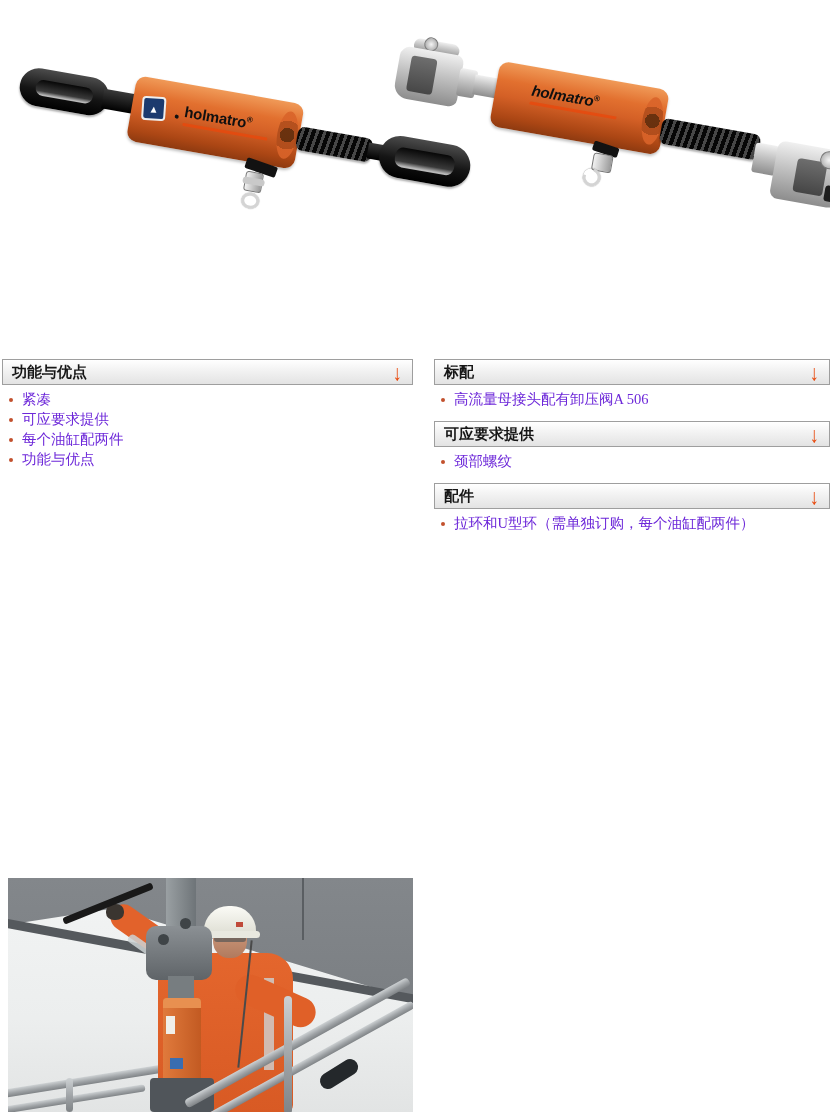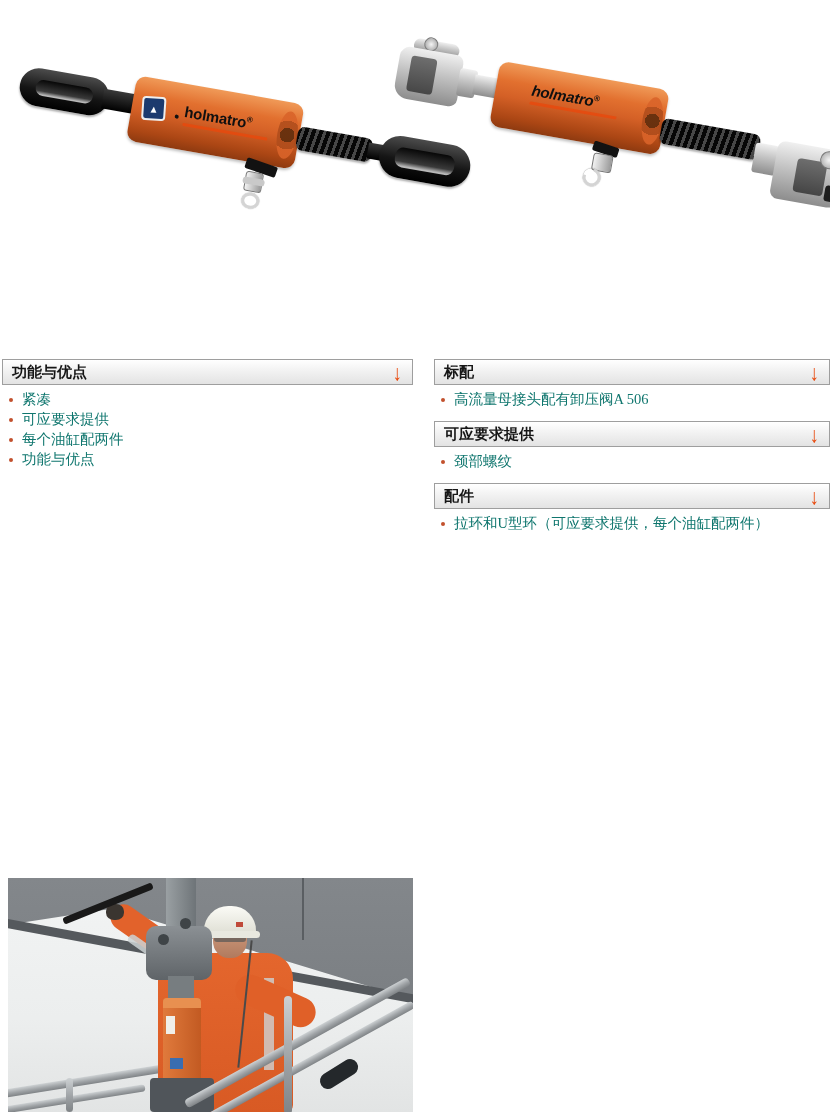--- a/index.html
+++ b/index.html
@@ -16,21 +16,21 @@
     height:26px; border:1px solid #9e9e9e;
     background:linear-gradient(180deg,#ffffff 0%,#f2f2f2 45%,#e3e3e3 100%);
     display:flex; align-items:center; justify-content:space-between;
     padding:0 10px 0 9px;
     font-size:15px; font-weight:bold; color:#161616;
   }
   .sec-arrow { color:#e8490d; font-size:19px; font-weight:bold; line-height:1; transform:scaleY(1.15); }
   .sec-list { list-style:none; padding:6px 0 0 7px; }
   .sec-list li { display:flex; align-items:flex-start; gap:9px; margin-bottom:3px; }
   .b-dot { flex:none; width:4px; height:4px; border-radius:50%; background:#c2512d; margin-top:7px; }
-  .b-text { font-family:"Liberation Serif","DejaVu Serif",serif; font-size:14.5px; line-height:17px; color:#0f766e; }
+  .b-text { font-family:"Liberation Serif","DejaVu Serif",serif; font-size:14.5px; line-height:17px; color:#6d28d9; }
 
   
   .prod { position:absolute; }
   .rig { position:absolute; }
   .rig > div, .cyl > div { position:absolute; }
   .cyl {
     border-radius:10px;
     background:linear-gradient(180deg,#f09a58 0%,#e2702f 28%,#d46026 52%,#ab4614 84%,#8e3a10 100%);
     box-shadow:0 2px 3px rgba(0,0,0,.25);
   }
@@ -183,21 +183,21 @@
       </ul>
     </div>
     <div class="sec">
       <div class="sec-head">
         <span>配件</span>
         <span class="sec-arrow">↓</span>
       </div>
       <ul class="sec-list">
         <li>
             <span class="b-dot"></span>
-            <span class="b-text">拉环和U型环（可应要求提供，每个油缸配两件）</span>
+            <span class="b-text">拉环和U型环（需单独订购，每个油缸配两件）</span>
           </li>
       </ul>
     </div>
   </div>
 
   <div class="photo">
     <div class="ovh"></div>
     <div class="ovh-edge"></div>
     <div style="left:294px; top:0; width:2px; height:62px; background:#5a5e62;"></div>
 

